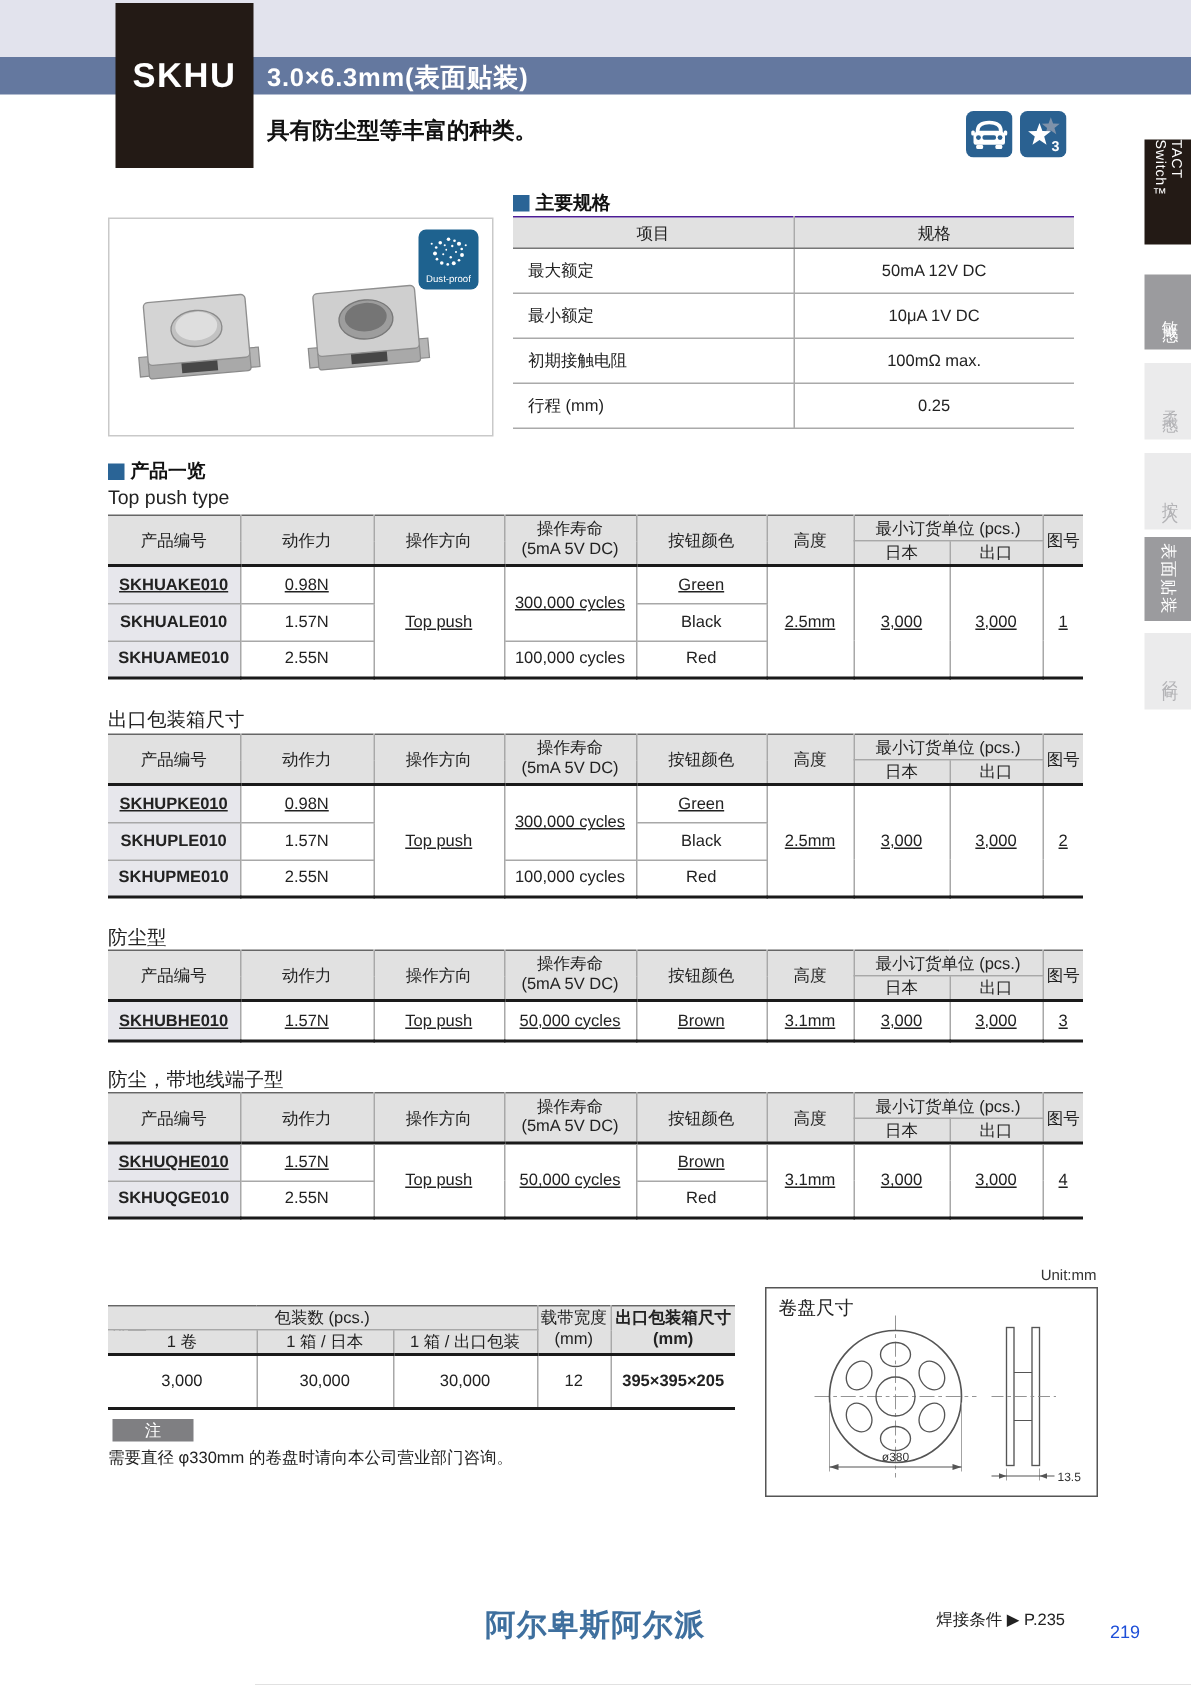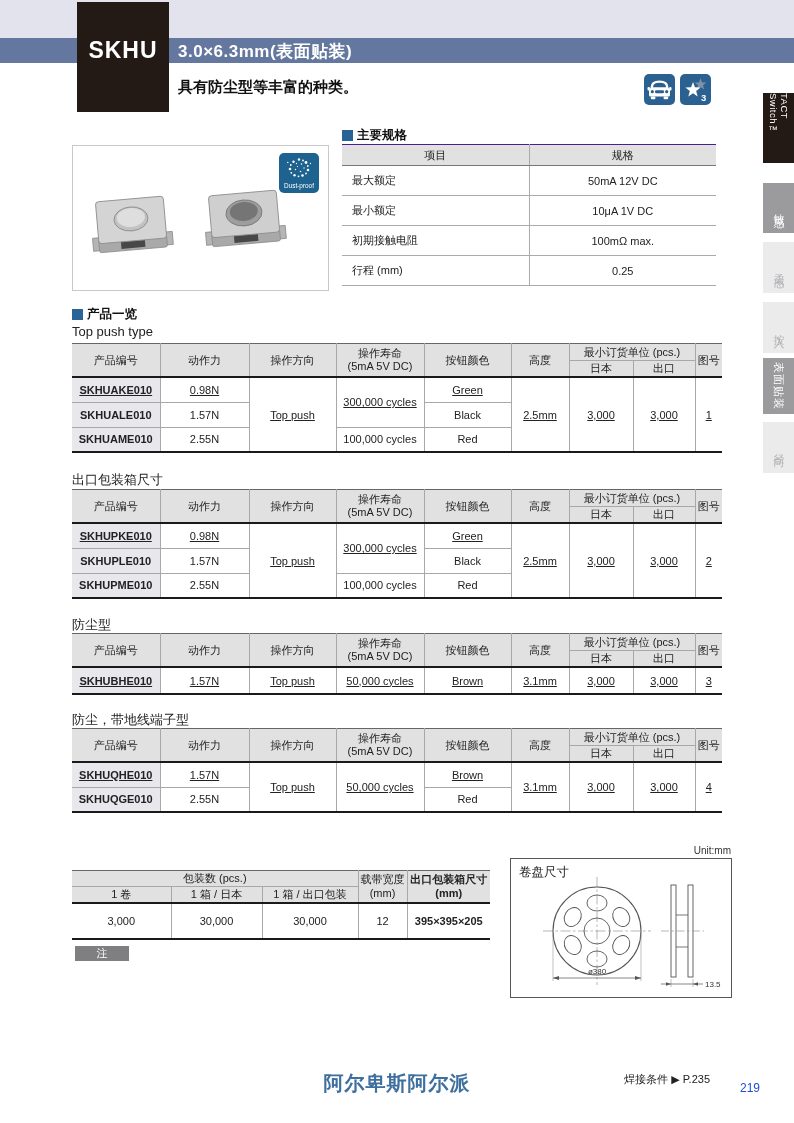--- a/index.html
+++ b/index.html
@@ -470,20 +470,21 @@
         <td>3,000</td>
         <td>30,000</td>
         <td>30,000</td>
         <td>12</td>
         <td class="last">395×395×205</td>
       </tr>
     </tbody>
   </table>
 
   <div class="note-badge">注</div>
+  <div class="note-text">需要直径 φ330mm 的卷盘时请向本公司营业部门咨询。</div>
 
   <div class="unit-label">Unit:mm</div>
   <div class="reel-box">
     <div class="reel-title">卷盘尺寸</div>
     <svg viewBox="0 0 220 138" width="220" height="138">
       <line x1="32" y1="72" x2="140" y2="72" stroke="#888" stroke-width="0.6" stroke-dasharray="10 2.5 2.5 2.5"></line>
       <line x1="86" y1="18" x2="86" y2="126" stroke="#888" stroke-width="0.6" stroke-dasharray="10 2.5 2.5 2.5"></line>
       <circle cx="86" cy="72" r="44" fill="none" stroke="#555" stroke-width="1.1"></circle>
       <circle cx="86" cy="72" r="13" fill="none" stroke="#555" stroke-width="0.9"></circle>
       <g fill="none" stroke="#555" stroke-width="0.9">

